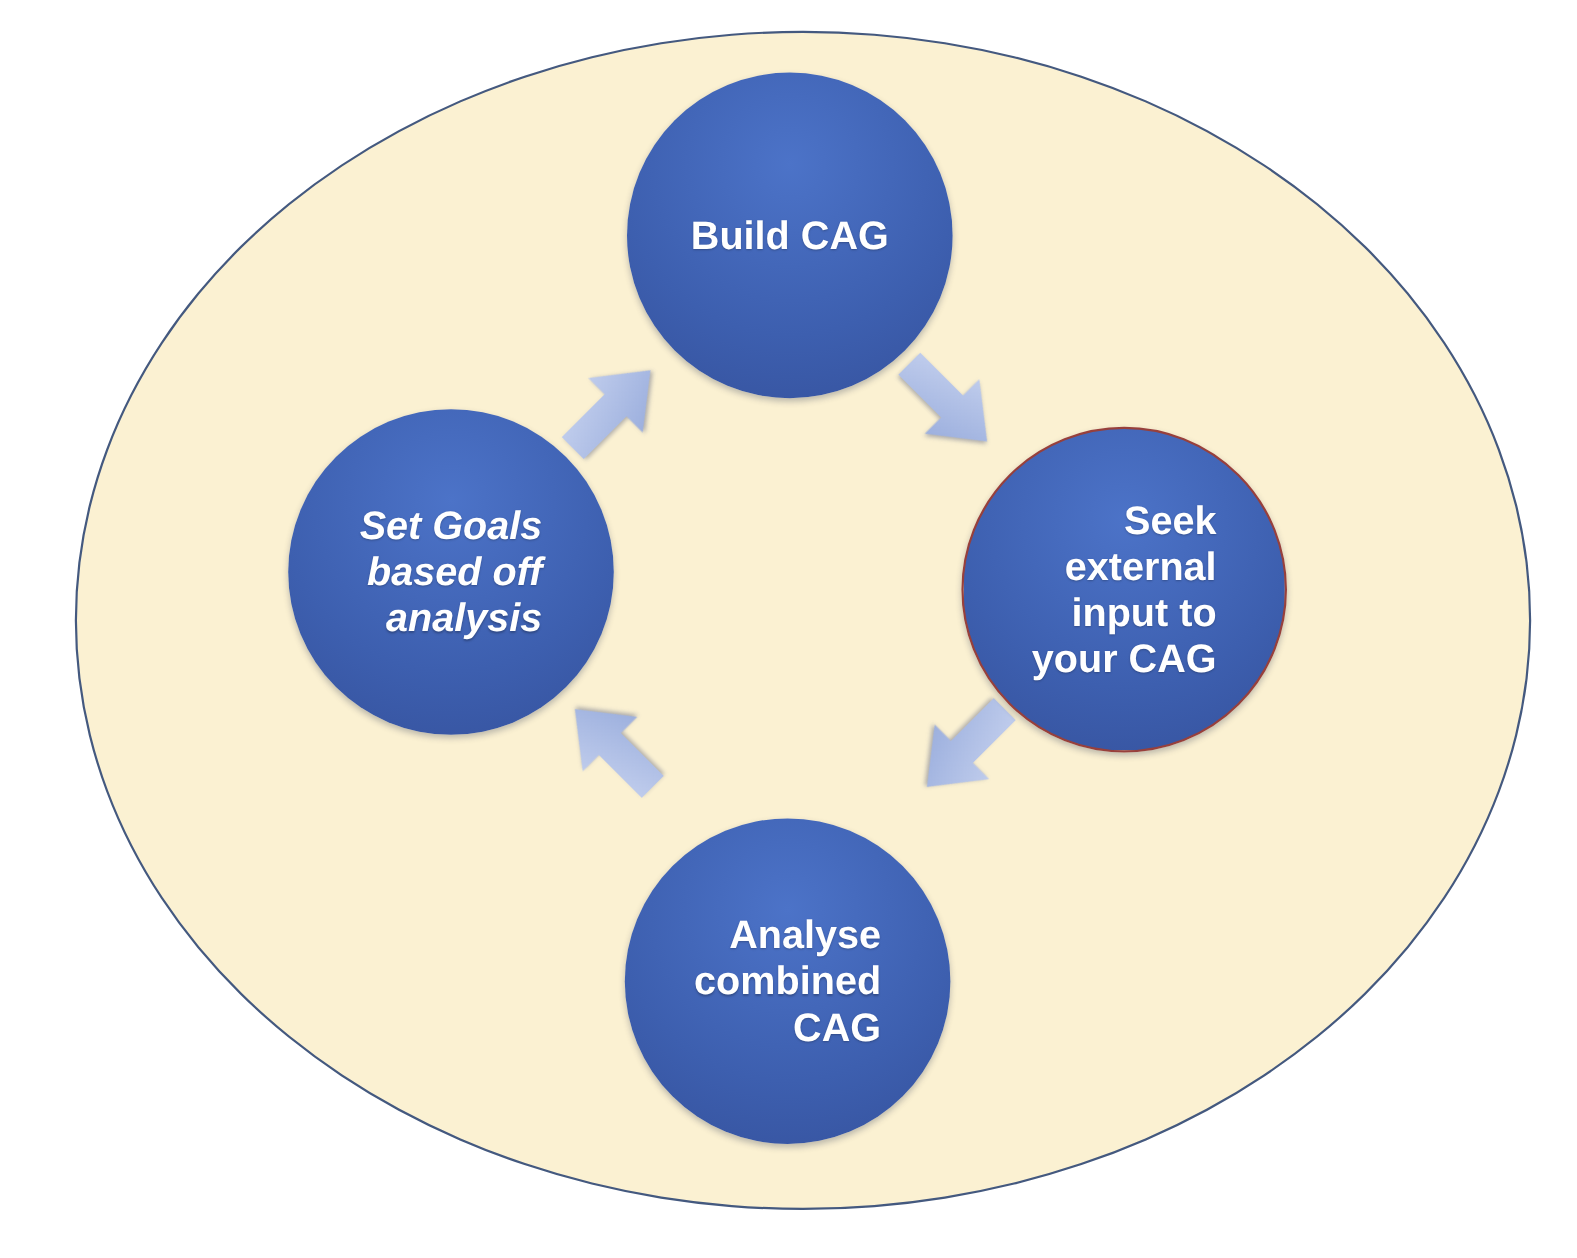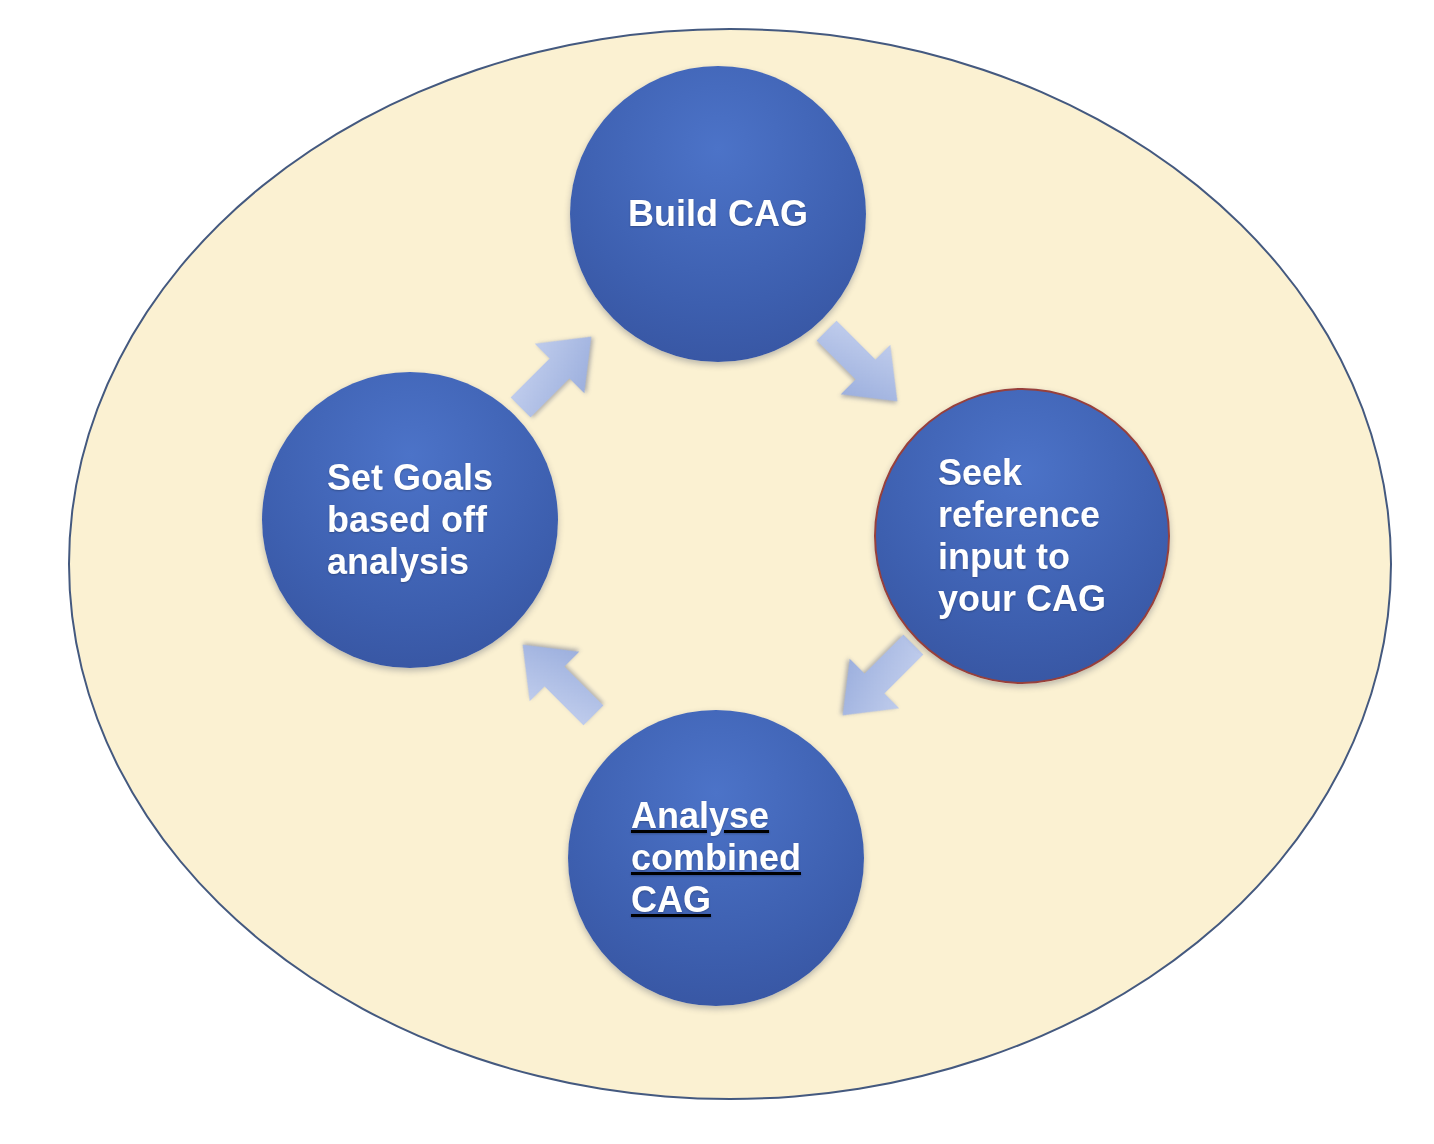--- a/index.html
+++ b/index.html
@@ -30,34 +30,34 @@
     border-radius:50%;
     box-sizing:border-box;
   }
   .node{
     position:absolute;
     width:296px;height:296px;
     border-radius:50%;
     background:radial-gradient(circle at 50% 28%, var(--node-fill-top) 0%, var(--node-fill) 60%, #35519C 100%);
     box-shadow:0 3px 6px rgba(40,50,80,0.30);
     display:flex;align-items:center;justify-content:center;
-    text-align:left;
+    text-align:right;
   }
   .node-label{
     color:var(--node-text);
     font-size:36px;
     font-weight:bold;
     line-height:1.17;
     white-space:pre-line;
     text-shadow:0 1px 2px rgba(0,0,0,0.25);
   }
   .node-build{left:570px;top:66px;}
   .node-seek{left:874px;top:388px;border:2.5px solid var(--seek-node-border);box-sizing:border-box;}
-  .node-analyse{left:568px;top:710px;text-decoration:underline;}
-  .node-set-goals{left:262px;top:372px;}
+  .node-analyse{left:568px;top:744px;}
+  .node-set-goals{left:262px;top:372px;font-style:italic;}
   .arrow{
     position:absolute;
     width:100px;height:70px;
     filter:drop-shadow(1px 2px 2px rgba(60,70,110,0.40));
   }
   .arrow svg{display:block;width:100%;height:100%;}
   .arrow-tr{left:812px;top:331px;transform:rotate(45deg);}
   .arrow-br{left:828px;top:645px;transform:rotate(135deg);}
   .arrow-bl{left:508px;top:645px;transform:rotate(-135deg);}
   .arrow-tl{left:506px;top:337px;transform:rotate(-45deg);}
@@ -107,21 +107,21 @@
         <polygon points="0,21 55,21 55,0 100,35 55,70 55,49 0,49" fill="url(#arrowGrad)"></polygon>
       </svg>
   </div>
 
   <div class="node node-build">
     <span class="node-label">Build CAG</span>
   </div>
 
   <div class="node node-seek">
     <span class="node-label">Seek
-reference
+external
 input to
 your CAG</span>
   </div>
 
   <div class="node node-analyse">
     <span class="node-label">Analyse
 combined
 CAG</span>
   </div>
 

